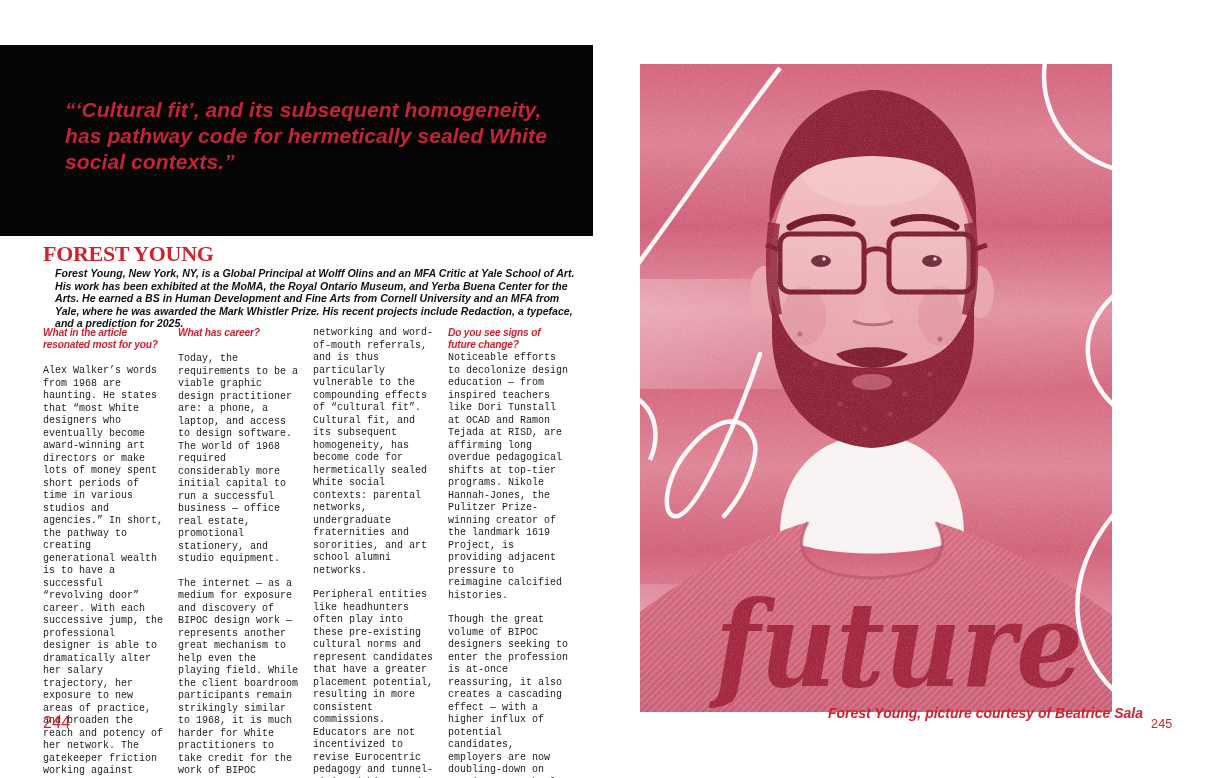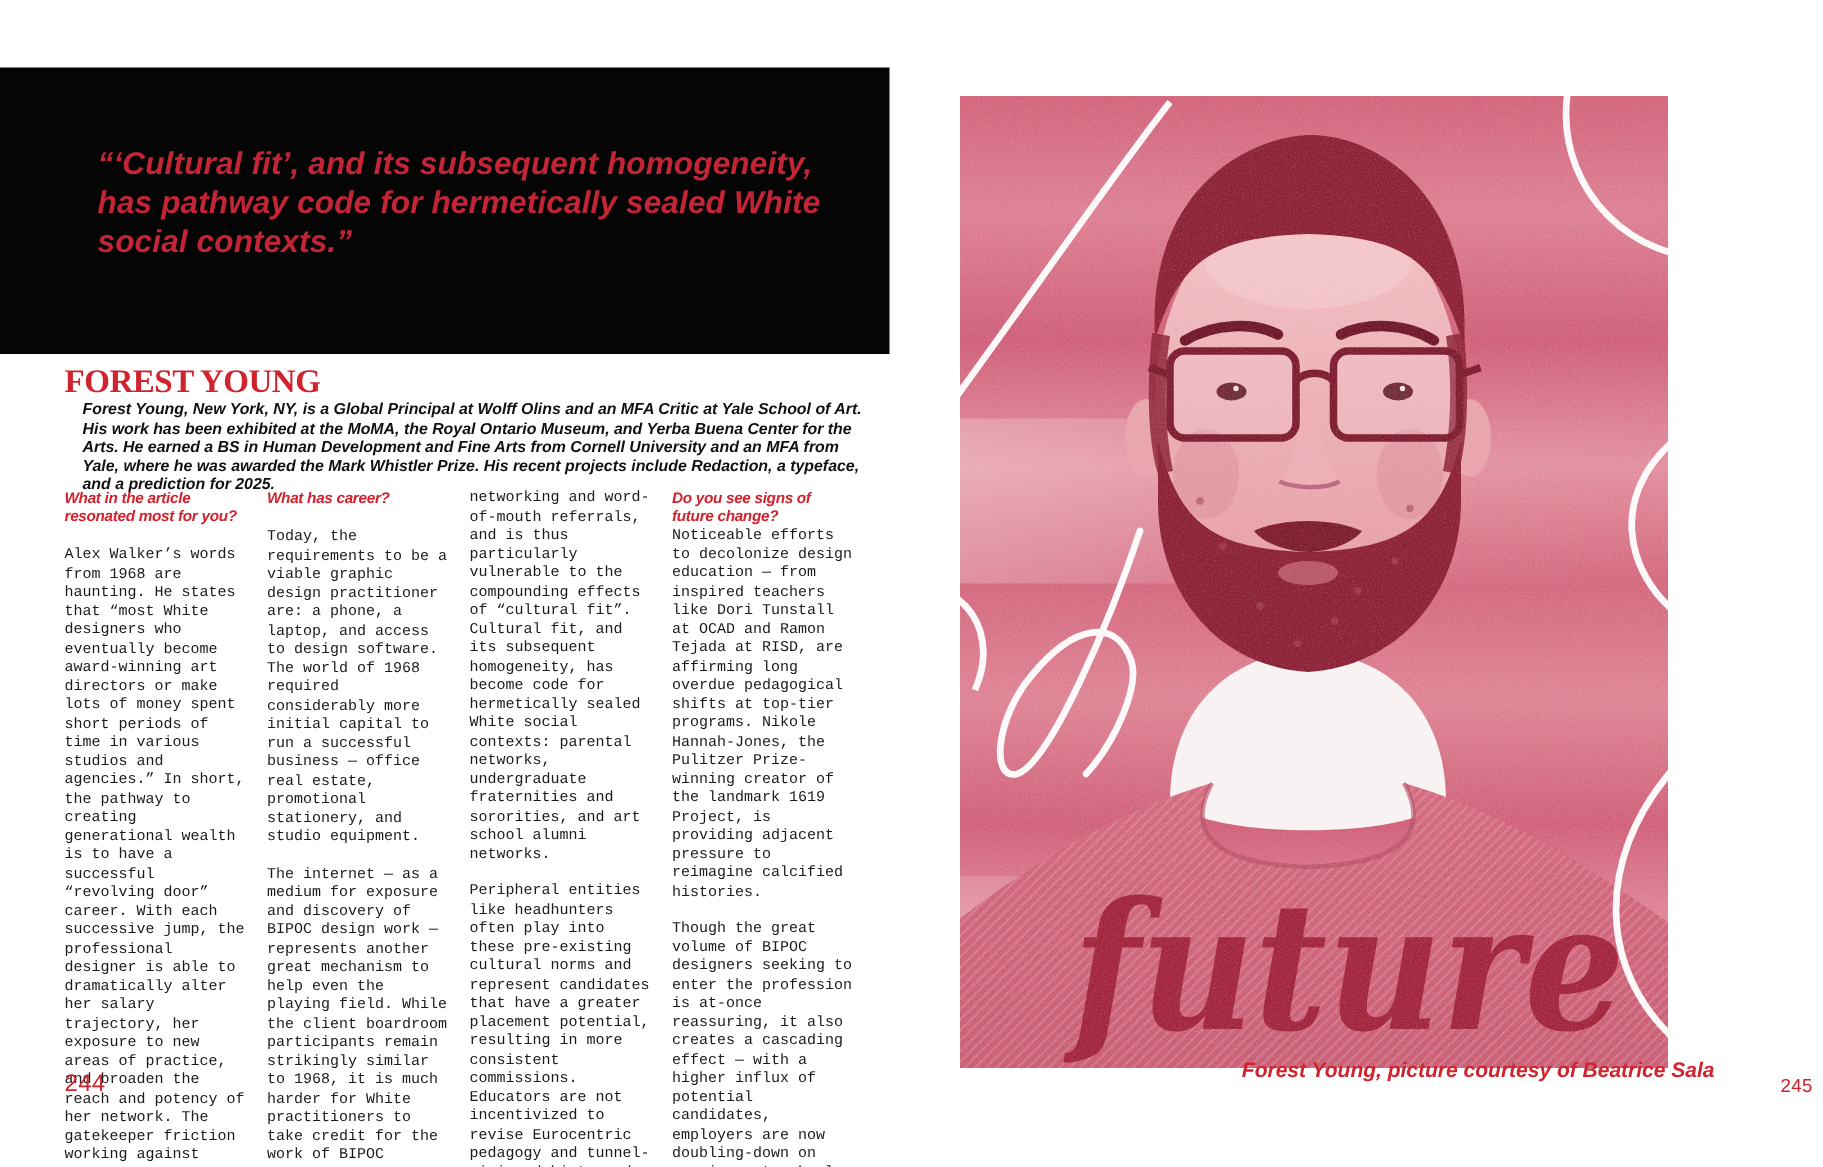--- a/index.html
+++ b/index.html
@@ -46,21 +46,21 @@
     font-family:Liberation Mono, monospace;
     color:#1a1a1a;font-size:10px;line-height:12.5px;
     margin:0 0 12px 0;
   }
   .gap{height:13px;}
   .folio{
     position:absolute;color:var(--accent,#d0232e);
     font-size:16px;letter-spacing:.2px;
   }
   .folio-left{left:43px;top:714px;}
-  .folio-right{left:1151px;top:717px;font-size:12.5px;margin-left:36px;}
+  .folio-right{left:1151px;top:717px;font-size:12.5px;}
   
   .portrait-wrap{
     position:absolute;left:640px;top:64px;width:472px;height:648px;
   }
   .portrait-wrap svg{display:block;}
   .caption{
     position:absolute;right:72px;top:705px;
     color:var(--accent,#d0232e);
     font-weight:bold;font-style:italic;font-size:14px;text-align:right;
   }

